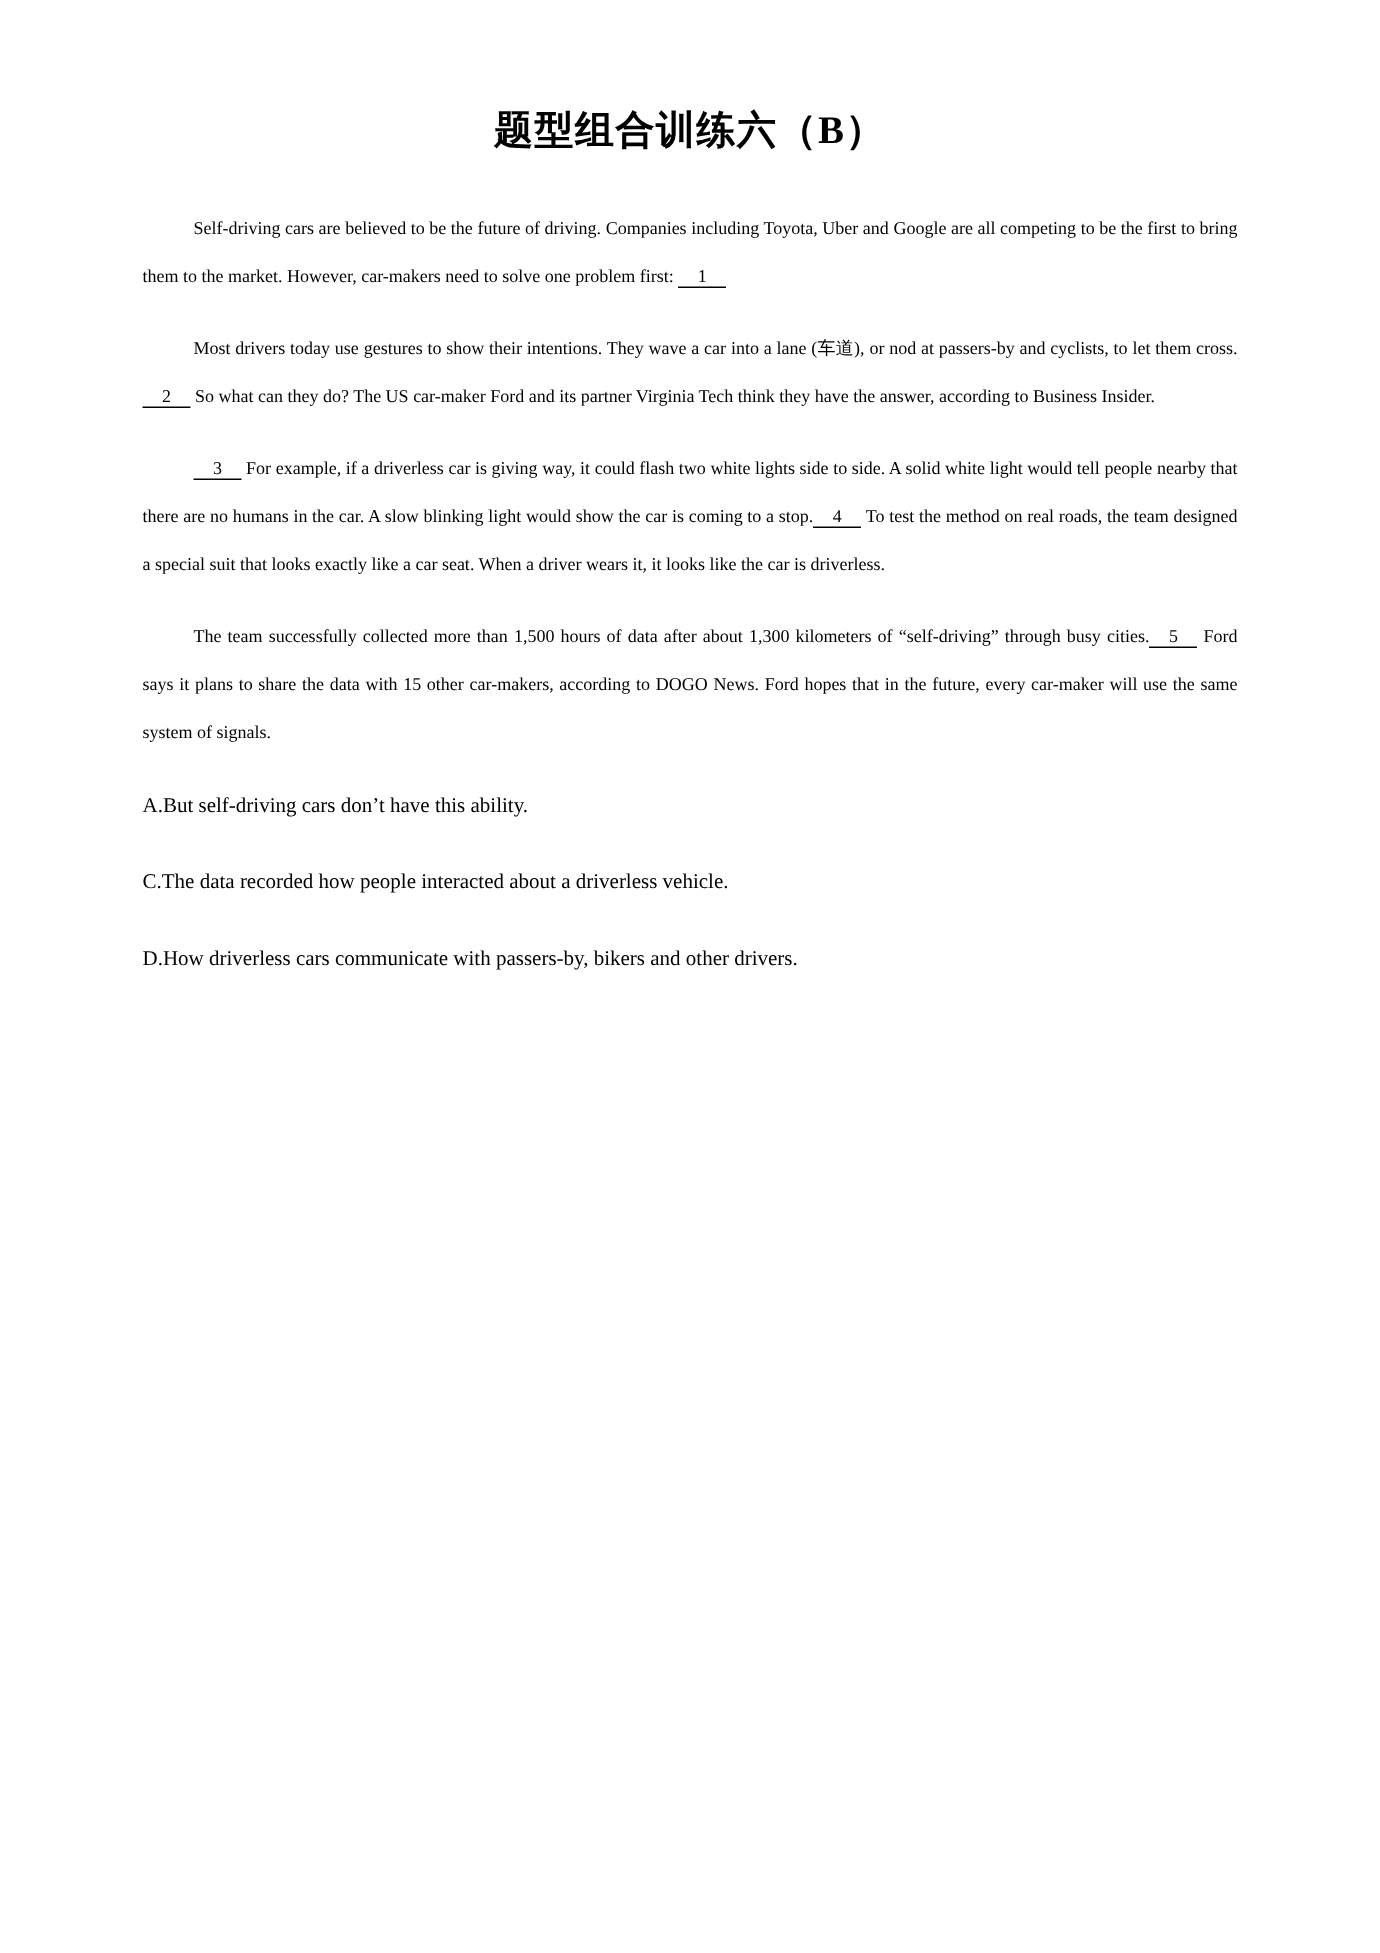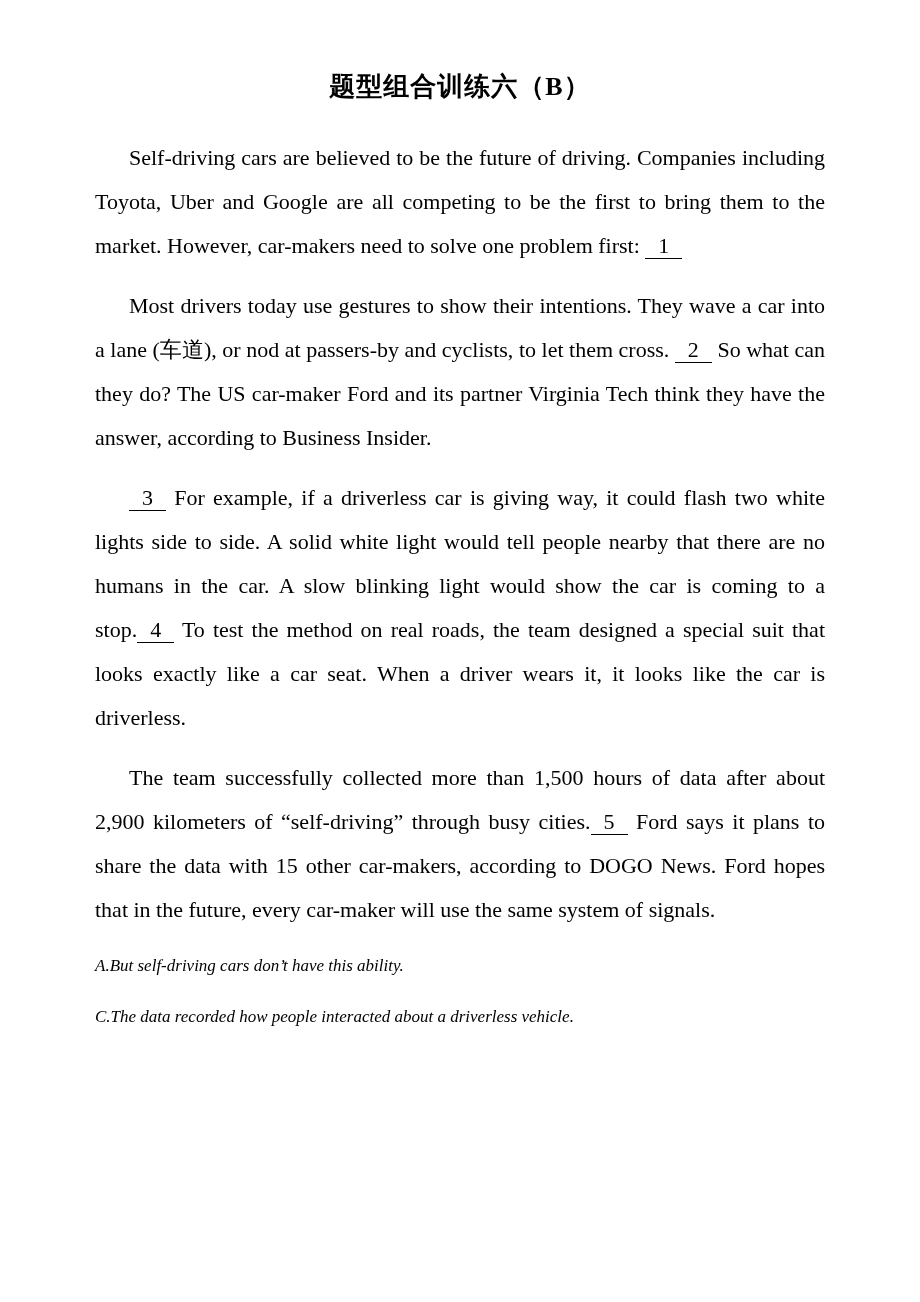--- a/index.html
+++ b/index.html
@@ -24,39 +24,38 @@
     line-height: 34px;
     margin-bottom: 32px;
     letter-spacing: 1px;
   }
   .section-heading {
     font-size: 17.5px;
     line-height: 36px;
     margin-bottom: 10px;
   }
   p.body-para {
-    font-size: 22px;
-    line-height: 44px;
+    font-size: 12px;
+    line-height: 32px;
     text-align: justify;
     text-indent: 34px;
     margin-bottom: 16px;
   }
   p.instructions {
     font-size: 17px;
     line-height: 36px;
     text-align: justify;
     text-indent: 34px;
     margin-bottom: 17px;
   }
   p.option-line {
-    font-size: 17px;
+    font-size: 14px;
     line-height: 36px;
     text-indent: 0;
     margin-bottom: 15px;
-    font-style: italic;
   }
   .blank {
     border-bottom: 1px solid #000000;
     padding: 0 13px;
     white-space: nowrap;
   }
 </style>
 </head>
 <body>
 
@@ -65,18 +64,19 @@
   <h1 class="doc-title">题型组合训练六（B）</h1>
 
 
 
   <p class="body-para"><span>Self-driving cars are believed to be the future of driving. Companies including Toyota, Uber and Google are all competing to be the first to bring them to the market. However, car-makers need to solve one problem first: </span><span class="blank">1</span></p>
 
   <p class="body-para"><span>Most drivers today use gestures to show their intentions. They wave a car into a lane (车道), or nod at passers-by and cyclists, to let them cross. </span><span class="blank">2</span><span> So what can they do? The US car-maker Ford and its partner Virginia Tech think they have the answer, according to Business Insider.</span></p>
 
   <p class="body-para"><span class="blank">3</span><span> For example, if a driverless car is giving way, it could flash two white lights side to side. A solid white light would tell people nearby that there are no humans in the car. A slow blinking light would show the car is coming to a stop.</span><span class="blank">4</span><span> To test the method on real roads, the team designed a special suit that looks exactly like a car seat. When a driver wears it, it looks like the car is driverless.</span></p>
 
-  <p class="body-para"><span>The team successfully collected more than 1,500 hours of data after about 2,900 kilometers of “self-driving” through busy cities.</span><span class="blank">5</span><span> Ford says it plans to share the data with 15 other car-makers, according to DOGO News. Ford hopes that in the future, every car-maker will use the same system of signals.</span></p>
+  <p class="body-para"><span>The team successfully collected more than 1,500 hours of data after about 1,300 kilometers of “self-driving” through busy cities.</span><span class="blank">5</span><span> Ford says it plans to share the data with 15 other car-makers, according to DOGO News. Ford hopes that in the future, every car-maker will use the same system of signals.</span></p>
 
   <p class="option-line">A.But self-driving cars don’t have this ability.</p>
   <p class="option-line">C.The data recorded how people interacted about a driverless vehicle.</p>
+  <p class="option-line">D.How driverless cars communicate with passers-by, bikers and other drivers.</p>
 
 </div>
 
 </body></html>

